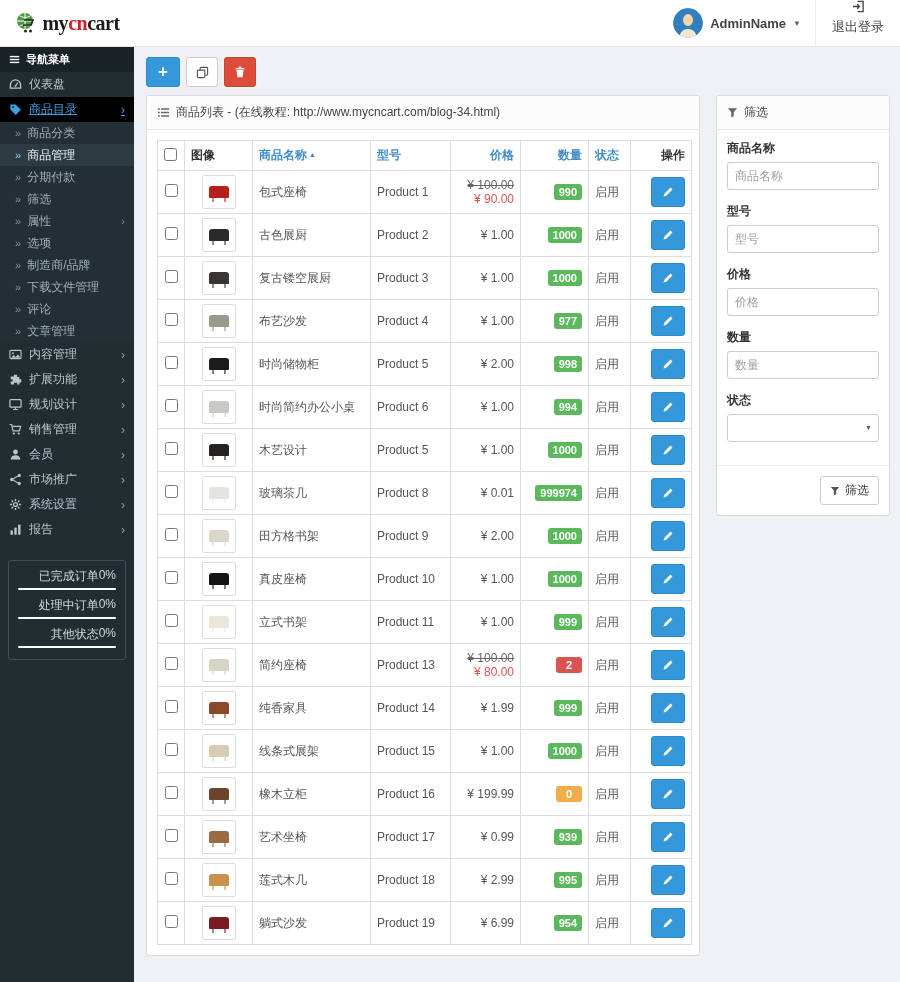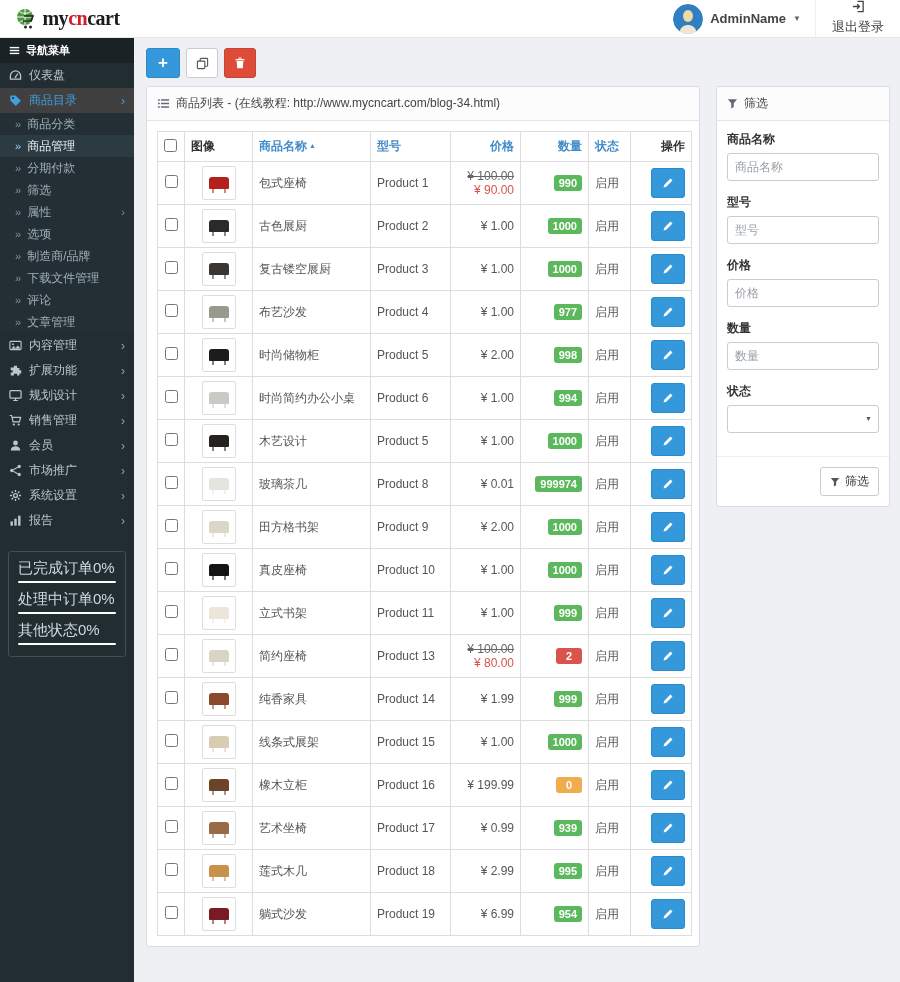--- a/index.html
+++ b/index.html
@@ -1,21 +1,21 @@
 <!DOCTYPE html>
 <html style="--sidebar_bg: #222d32; --sidebar_header_bg: #1a2226; --link_blue: #428bca; --edit_blue: #3498db; --delete_red: #dd4b39; --success_green: #5cb85c; --danger_red: #d9534f; --warning_orange: #f0ad4e; --logo_red: #cc2229; --logo_green: #4c9a3f;"><head>
 <meta charset="utf-8">
 <style>
   * { box-sizing: border-box; margin: 0; padding: 0; }
   html,body { width:900px; background:#d8d8d8; }
   body { font-family:"Liberation Sans","DejaVu Sans",sans-serif; font-size:13px; color:#333; }
   .app { width:900px; height:982px; display:flex; flex-direction:column; background:#eef0f4; }
 
   
-  .topbar { height:38px; display:flex; flex:none;border-radius:23px; }
+  .topbar { height:47px; display:flex; flex:none;border-radius:23px; }
   .logo-box { width:134px; background:#fff; display:flex; align-items:center; justify-content:center; gap:4px; border-bottom:1px solid #e6e6e6; cursor:pointer; }
   .logo-text { font-family:"Liberation Serif","DejaVu Serif",serif; font-weight:bold; font-size:20px; letter-spacing:-.5px; }
   .logo-text .p1,.logo-text .p3 { color:#1c1c1c; }
   .logo-text .p2 { color:var(--logo_red,#cc2229); }
   .topbar-right { flex:1; background:#fff; border-bottom:1px solid #e6e6e6; display:flex; align-items:center; justify-content:flex-end; }
   .user-menu { display:flex; align-items:center; gap:7px; padding:0 14px; height:100%; cursor:pointer; }
   .avatar { width:30px; height:30px; border-radius:50%; overflow:hidden; display:inline-block; flex:none; }
   .user-name { color:#444;font-weight:bold; }
   .caret-glyph { font-size:8px; color:#666; }
   .logout { display:flex; align-items:center; gap:5px; padding:0 16px; height:100%; border-left:1px solid #eee; color:#444; cursor:pointer; text-decoration:none;flex-direction:column; }
@@ -28,32 +28,32 @@
 
   
   .nav-header { background:var(--sidebar_header_bg,#1a2226); color:#fff; font-size:11px; font-weight:bold; padding:5px 9px; display:flex; align-items:center; gap:6px; }
   .nav-header svg { flex:none; }
   ul.nav { list-style:none; }
   .nav-item { display:flex; align-items:center; gap:7px; padding:0 9px; height:25px; font-size:12px; cursor:pointer; color:#b8c7ce; }
   .nav-icon { width:13px; height:13px; flex:none; display:inline-flex; }
   .nav-icon svg { width:13px; height:13px; }
   .nav-label { flex:1; white-space:nowrap; overflow:hidden; }
   .nav-arrow { font-size:12px; color:#8aa4af; line-height:1; }
-  .nav-item.open { background:#404040; color:#3f9fe0; }
+  .nav-item.open { background:#000000; color:#3f9fe0;text-decoration:underline; }
   .nav-item.open .nav-arrow { color:#3f9fe0; }
   ul.subnav { list-style:none; background:#242f35; }
   .subnav-item { display:flex; align-items:center; gap:6px; padding:0 9px 0 15px; height:22px; font-size:12px; color:#9fb1ba; cursor:pointer; }
   .subnav-item .pre { color:#7e929c; font-size:11px; }
   .subnav-item.active { background:#2c3b41; color:#e9f3fa; }
   .subnav-item.active .pre { color:#9fd0f5; }
   .sub-arrow { margin-left:auto; font-size:11px; color:#7e929c; }
 
   .stats-box { margin:18px 8px 0; border:1px solid #3e4f57; border-radius:3px; padding:7px 9px 4px; }
   .stat { margin-bottom:7px; }
-  .stat-top { display:flex; justify-content:flex-start; font-size:15px; color:#cfd8dc; margin-bottom:3px; }
+  .stat-top { display:flex; justify-content:flex-end; font-size:12px; color:#cfd8dc; margin-bottom:3px; }
   .stat-bar { height:2px; background:#fff; border-radius:1px; }
 
   
   .page-header { display:flex; justify-content:space-between; align-items:flex-start; padding:8px 12px 6px; flex:none; }
   .titles { display:flex; align-items:baseline; gap:10px; }
   h1.page-title { font-size:24px; font-weight:normal; color:#333; }
   .crumbs { font-size:12px; }
   .crumb-home { color:#888; cursor:pointer; }
   .crumb-sep { color:#aaa; margin:0 4px; font-size:11px; }
   .crumb-cur { color:var(--link_blue,#428bca); cursor:pointer; }

